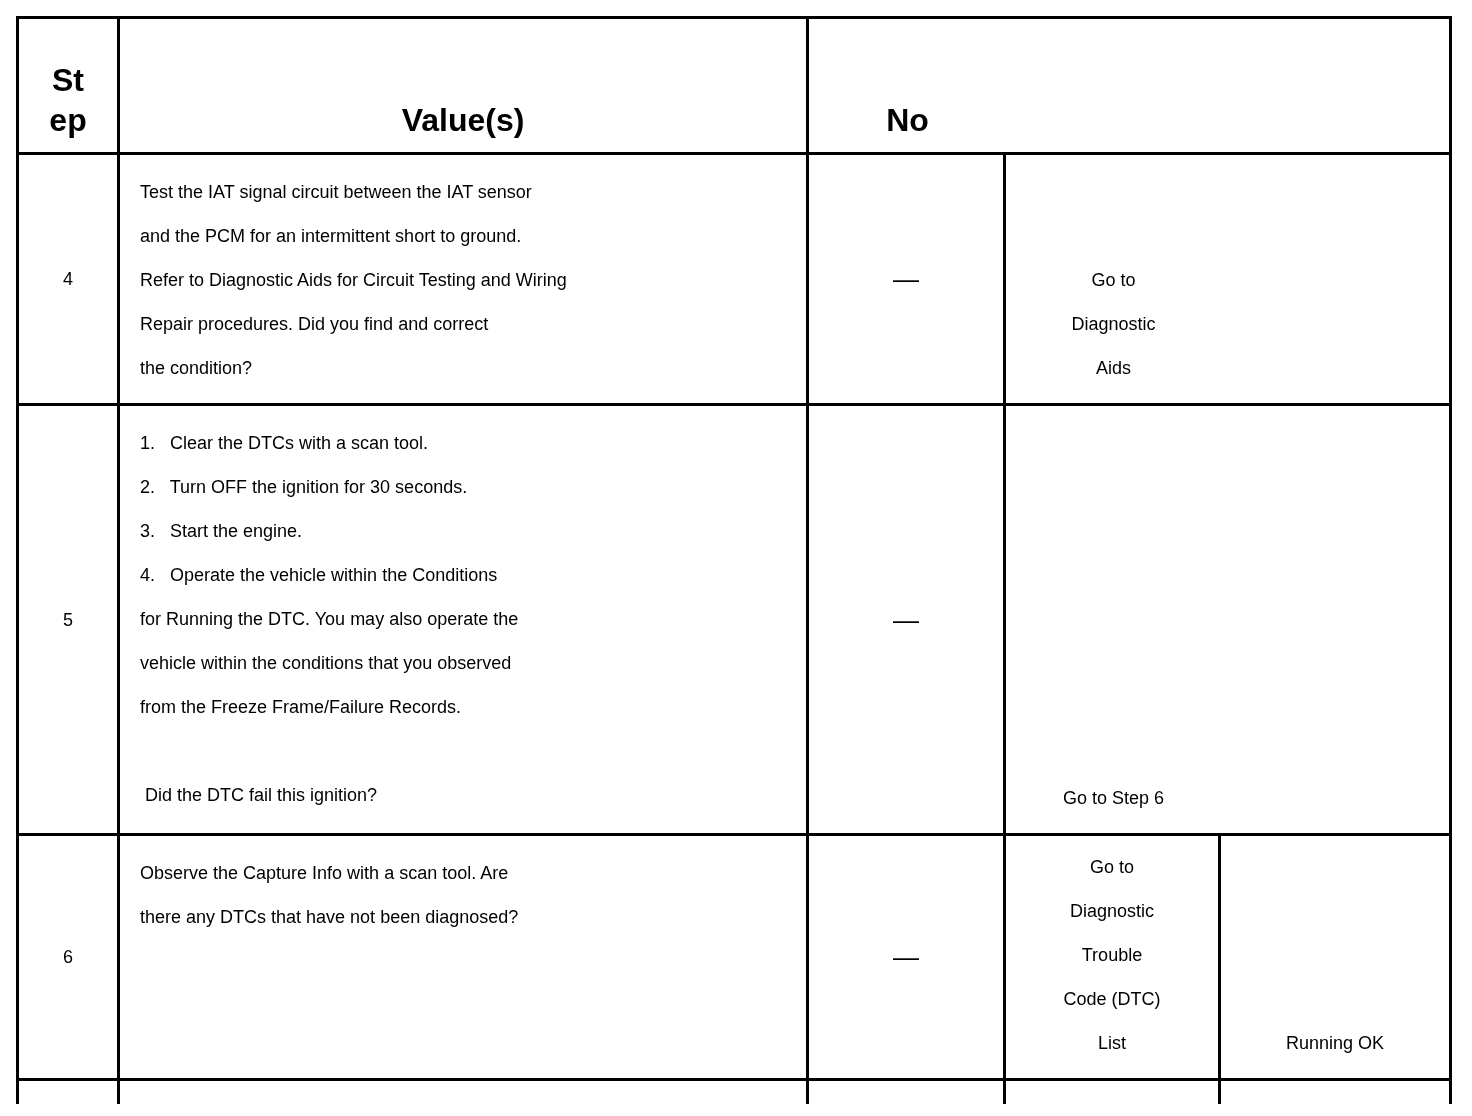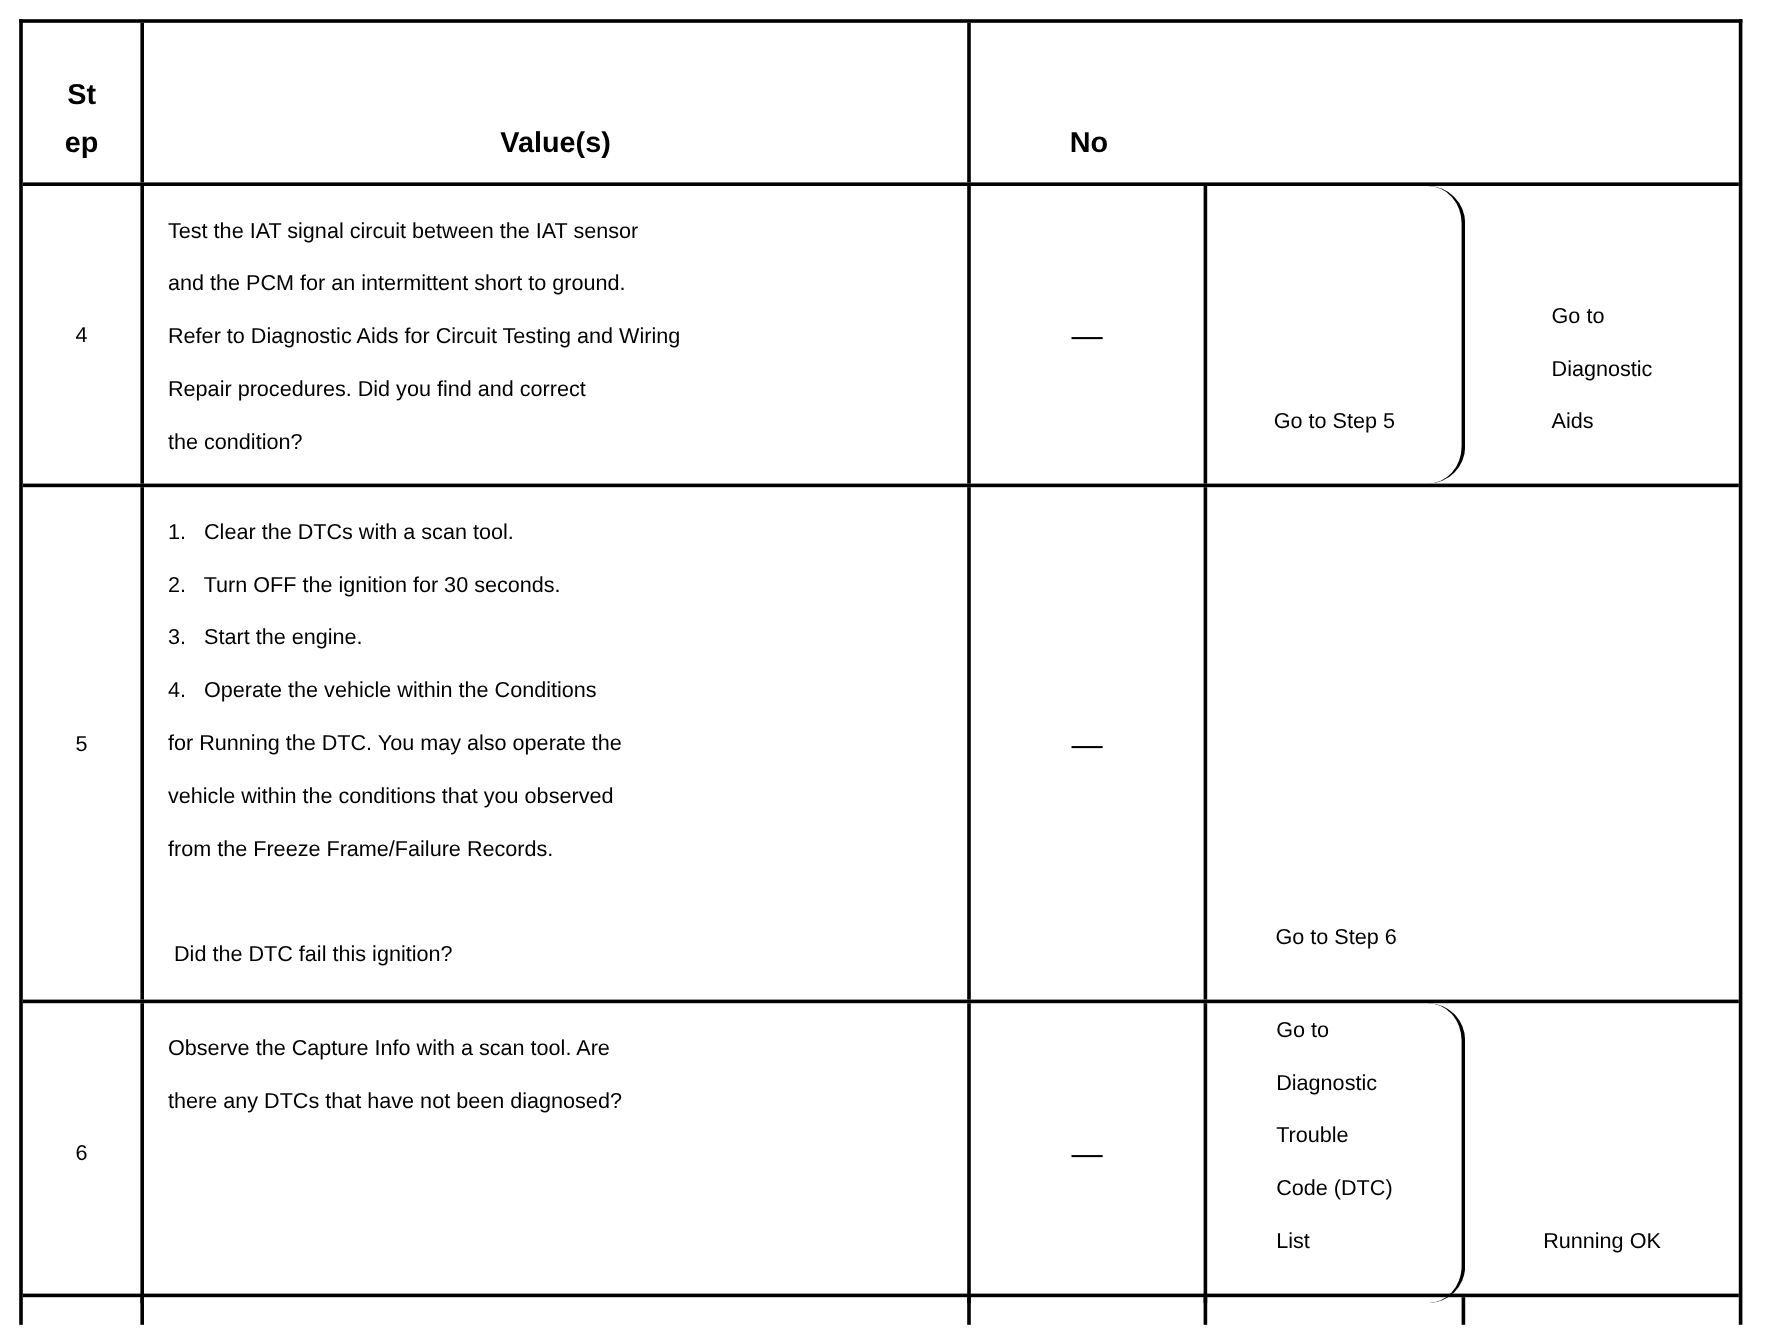--- a/index.html
+++ b/index.html
@@ -38,21 +38,21 @@
     white-space: pre-wrap;
     font-size: 18px;
     line-height: 44px;
   }
   .c:last-child { border-right: none; }
 
   
   .row-header { height: 136px; }
   .row-header .c {
     font-weight: bold;
-    font-size: 24px;
+    font-size: 32px;
     line-height: 40px;
     align-items: flex-end;
     justify-content: center;
     text-align: center;
     padding-bottom: 12px;
   }
 
   
   .row-4 { height: 251px; }
   .row-5 { height: 430px; }
@@ -73,22 +73,22 @@
   }
   .c-value {
     align-items: center;
     justify-content: center;
     text-align: center;
     font-size: 26px;
   }
   .c-yes, .c-no {
     align-items: flex-end;
     justify-content: center;
-    padding-bottom: 30px;
-    border-radius: 31px;
+    text-align: center;
+    padding-bottom: 13px;
   }
 </style>
 </head>
 <body>
 
 <div class="page">
   <div class="tbl">
 
     <div class="row row-header">
       <div class="c c-step">St
@@ -98,21 +98,20 @@
     </div>
 
     <div class="row row-4">
       <div class="c c-step">4</div>
       <div class="c c-action">Test the IAT signal circuit between the IAT sensor
 and the PCM for an intermittent short to ground.
 Refer to Diagnostic Aids for Circuit Testing and Wiring
 Repair procedures. Did you find and correct
 the condition?</div>
       <div class="c c-value">—</div>
-      <div class="c c-yes">Go to Step 5</div>
       <div class="c c-no">Go to
 Diagnostic
 Aids</div>
     </div>
 
     <div class="row row-5">
       <div class="c c-step">5</div>
       <div class="c c-action">1.   Clear the DTCs with a scan tool.
 2.   Turn OFF the ignition for 30 seconds.
 3.   Start the engine.

